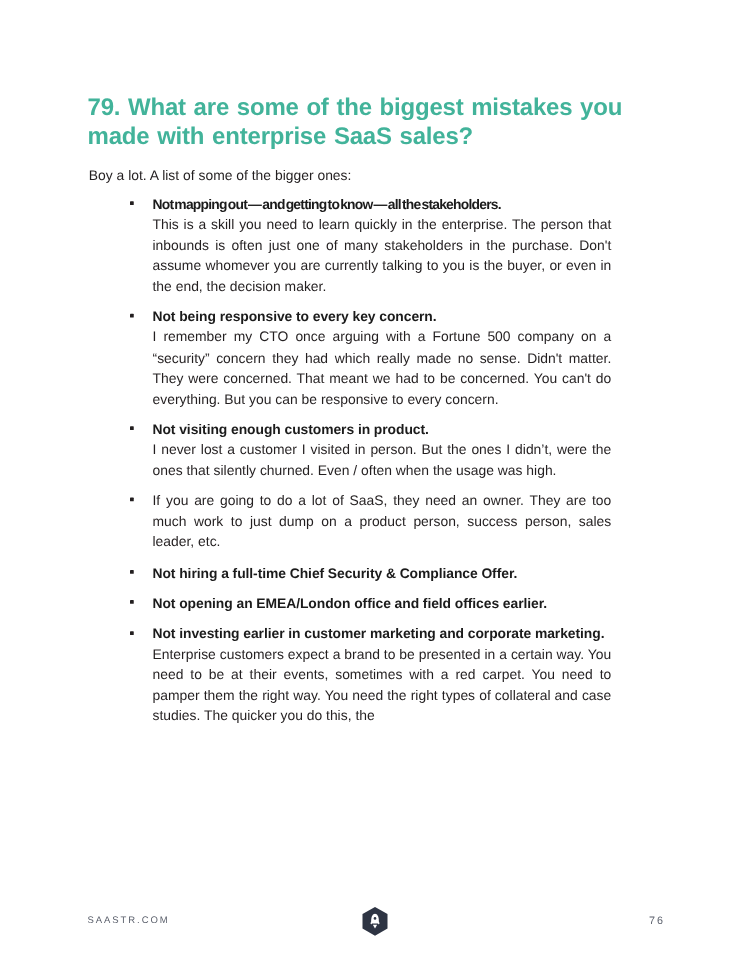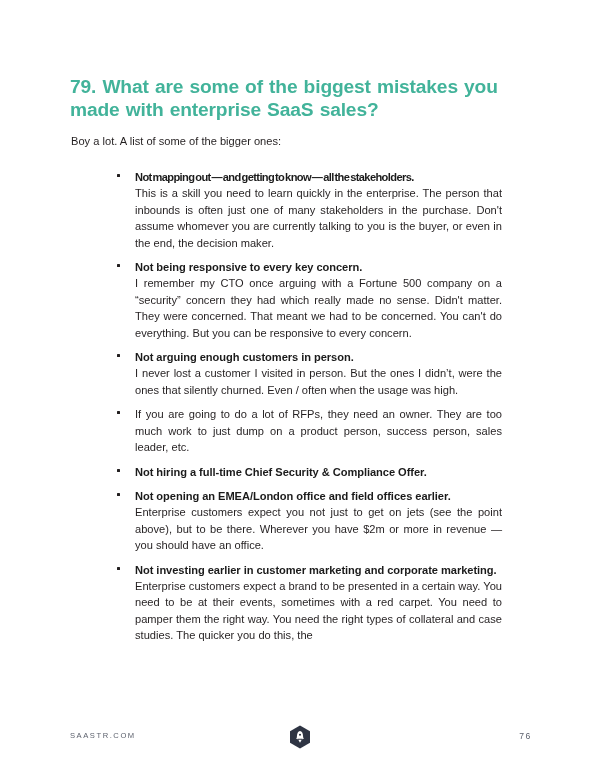--- a/index.html
+++ b/index.html
@@ -50,21 +50,21 @@
     color: #231f20;
     letter-spacing: 0.01px;
   }
 
   
   .bullet-list {
     position: absolute;
     left: 71px;
     top: 156px;
     width: 418px;
-    margin: 13px;
+    margin: 0;
     padding: 0;
     list-style: none;
   }
 
   .bullet-item {
     position: relative;
     padding-left: 51px;
     margin: 0 0 8.0px 0;
   }
 
@@ -166,38 +166,37 @@
     </li>
 
     <li class="bullet-item">
       <span class="bullet-marker"></span>
       <span class="bullet-lead">Not being responsive to every key concern.</span>
       <span class="bullet-body">I remember my CTO once arguing with a Fortune 500 company on a “security” concern they had which really made no sense. Didn't matter. They were concerned. That meant we had to be concerned. You can't do everything. But you can be responsive to every concern.</span>
     </li>
 
     <li class="bullet-item">
       <span class="bullet-marker"></span>
-      <span class="bullet-lead">Not arguing enough customers in person.</span>
+      <span class="bullet-lead">Not visiting enough customers in product.</span>
       <span class="bullet-body">I never lost a customer I visited in person. But the ones I didn’t, were the ones that silently churned. Even / often when the usage was high.</span>
     </li>
 
     <li class="bullet-item">
       <span class="bullet-marker"></span>
-      <span class="bullet-body">If you are going to do a lot of RFPs, they need an owner. They are too much work to just dump on a product person, success person, sales leader, etc.</span>
+      <span class="bullet-body">If you are going to do a lot of SaaS, they need an owner. They are too much work to just dump on a product person, success person, sales leader, etc.</span>
     </li>
 
     <li class="bullet-item">
       <span class="bullet-marker"></span>
       <span class="bullet-lead">Not hiring a full-time Chief Security &amp; Compliance Offer.</span>
     </li>
 
     <li class="bullet-item">
       <span class="bullet-marker"></span>
       <span class="bullet-lead">Not opening an EMEA/London office and field offices earlier.</span>
-      <span class="bullet-body">Enterprise customers expect you not just to get on jets (see the point above), but to be there. Wherever you have $2m or more in revenue — you should have an office.</span>
     </li>
 
     <li class="bullet-item">
       <span class="bullet-marker"></span>
       <span class="bullet-lead">Not investing earlier in customer marketing and corporate marketing.</span>
       <span class="bullet-body">Enterprise customers expect a brand to be presented in a certain way. You need to be at their events, sometimes with a red carpet. You need to pamper them the right way. You need the right types of collateral and case studies. The quicker you do this, the</span>
     </li>
 
   </ul>
 

